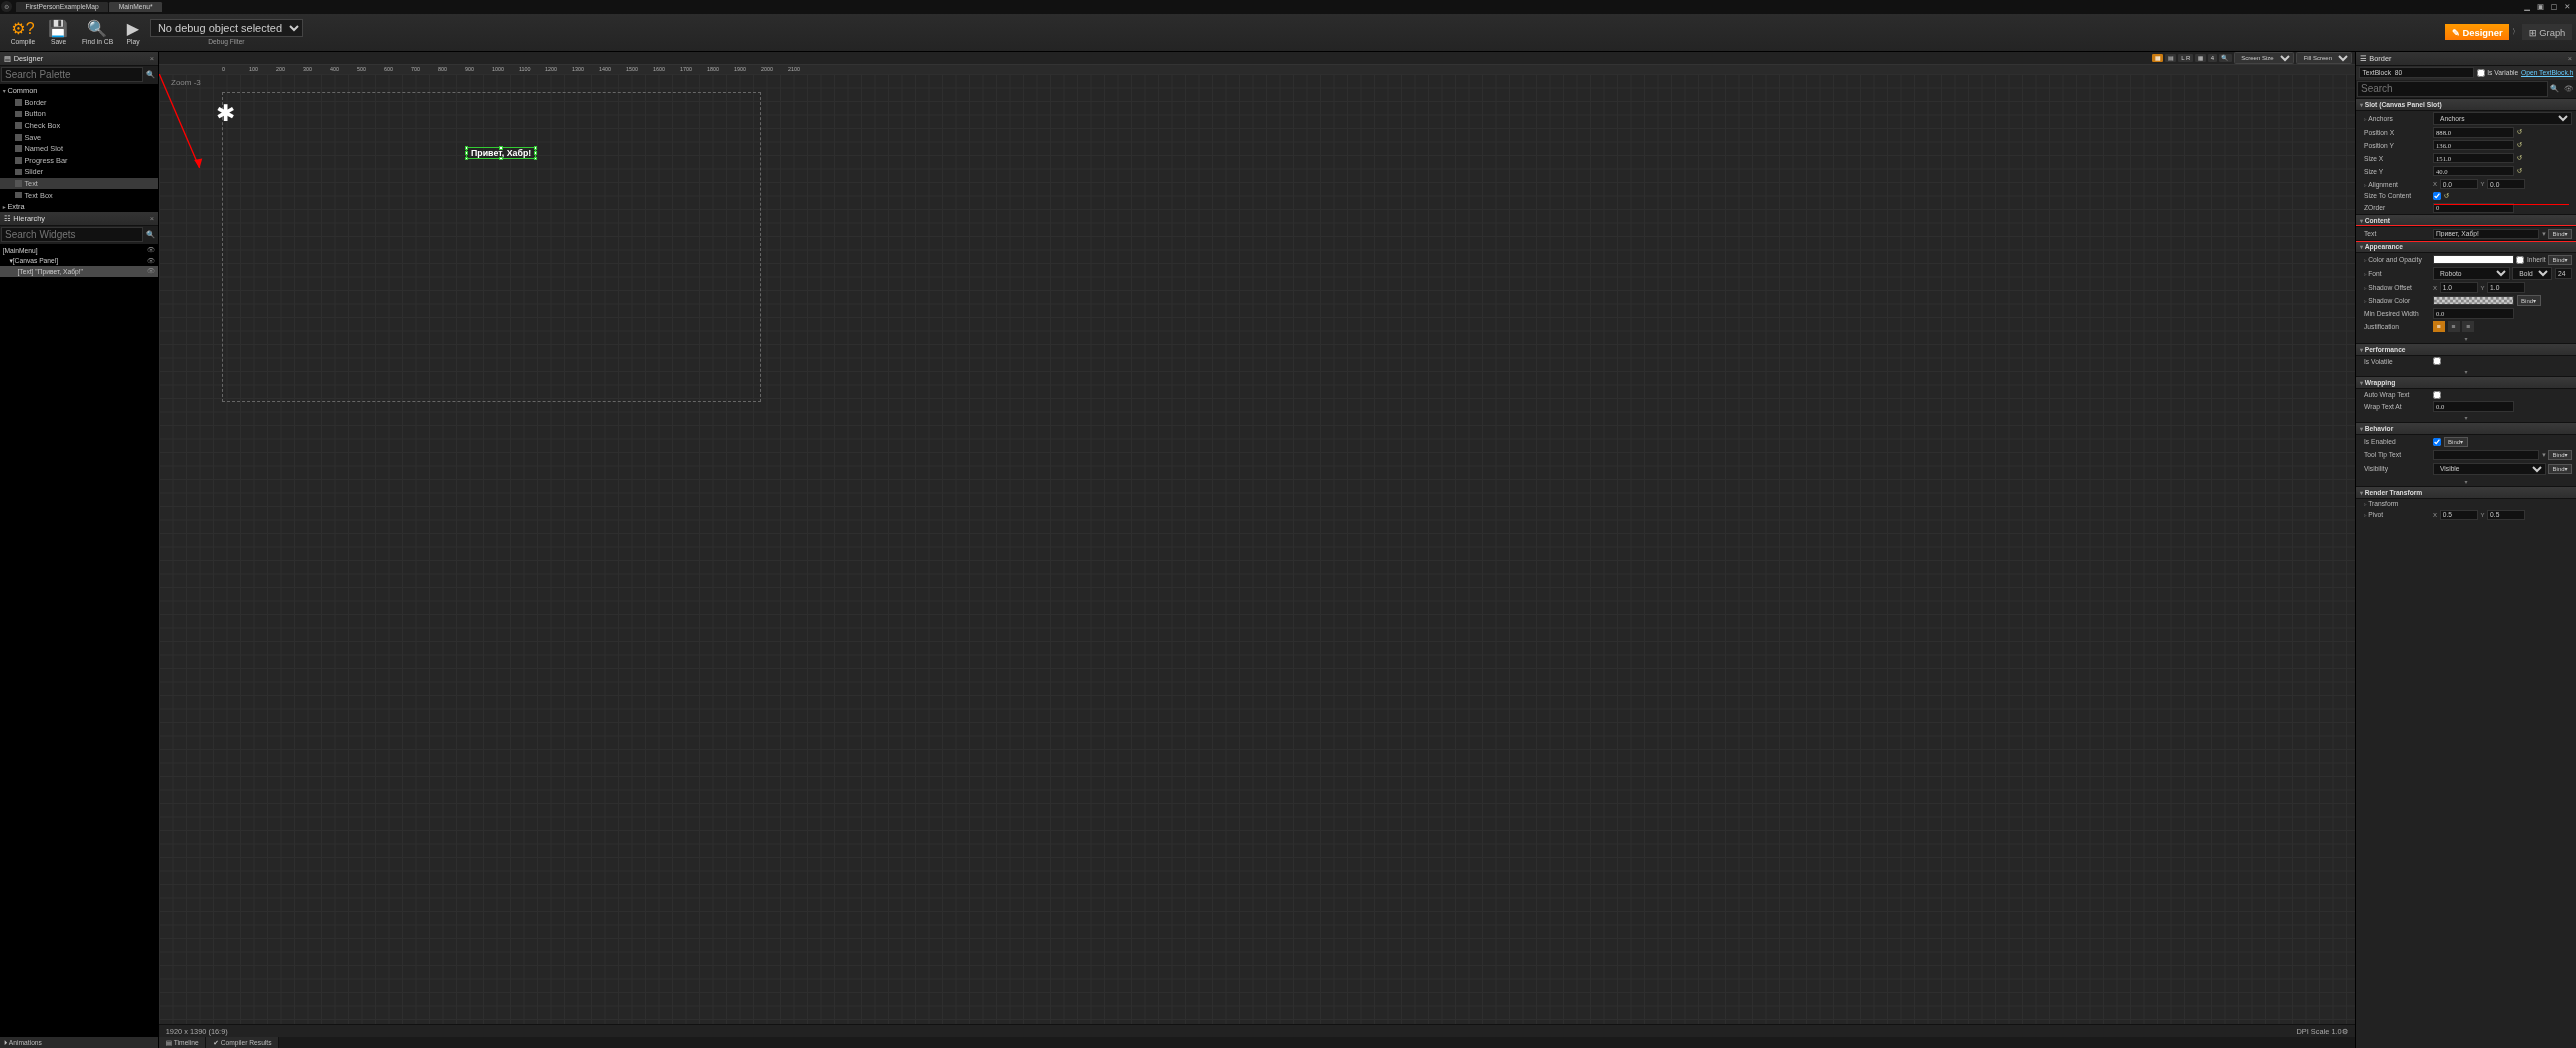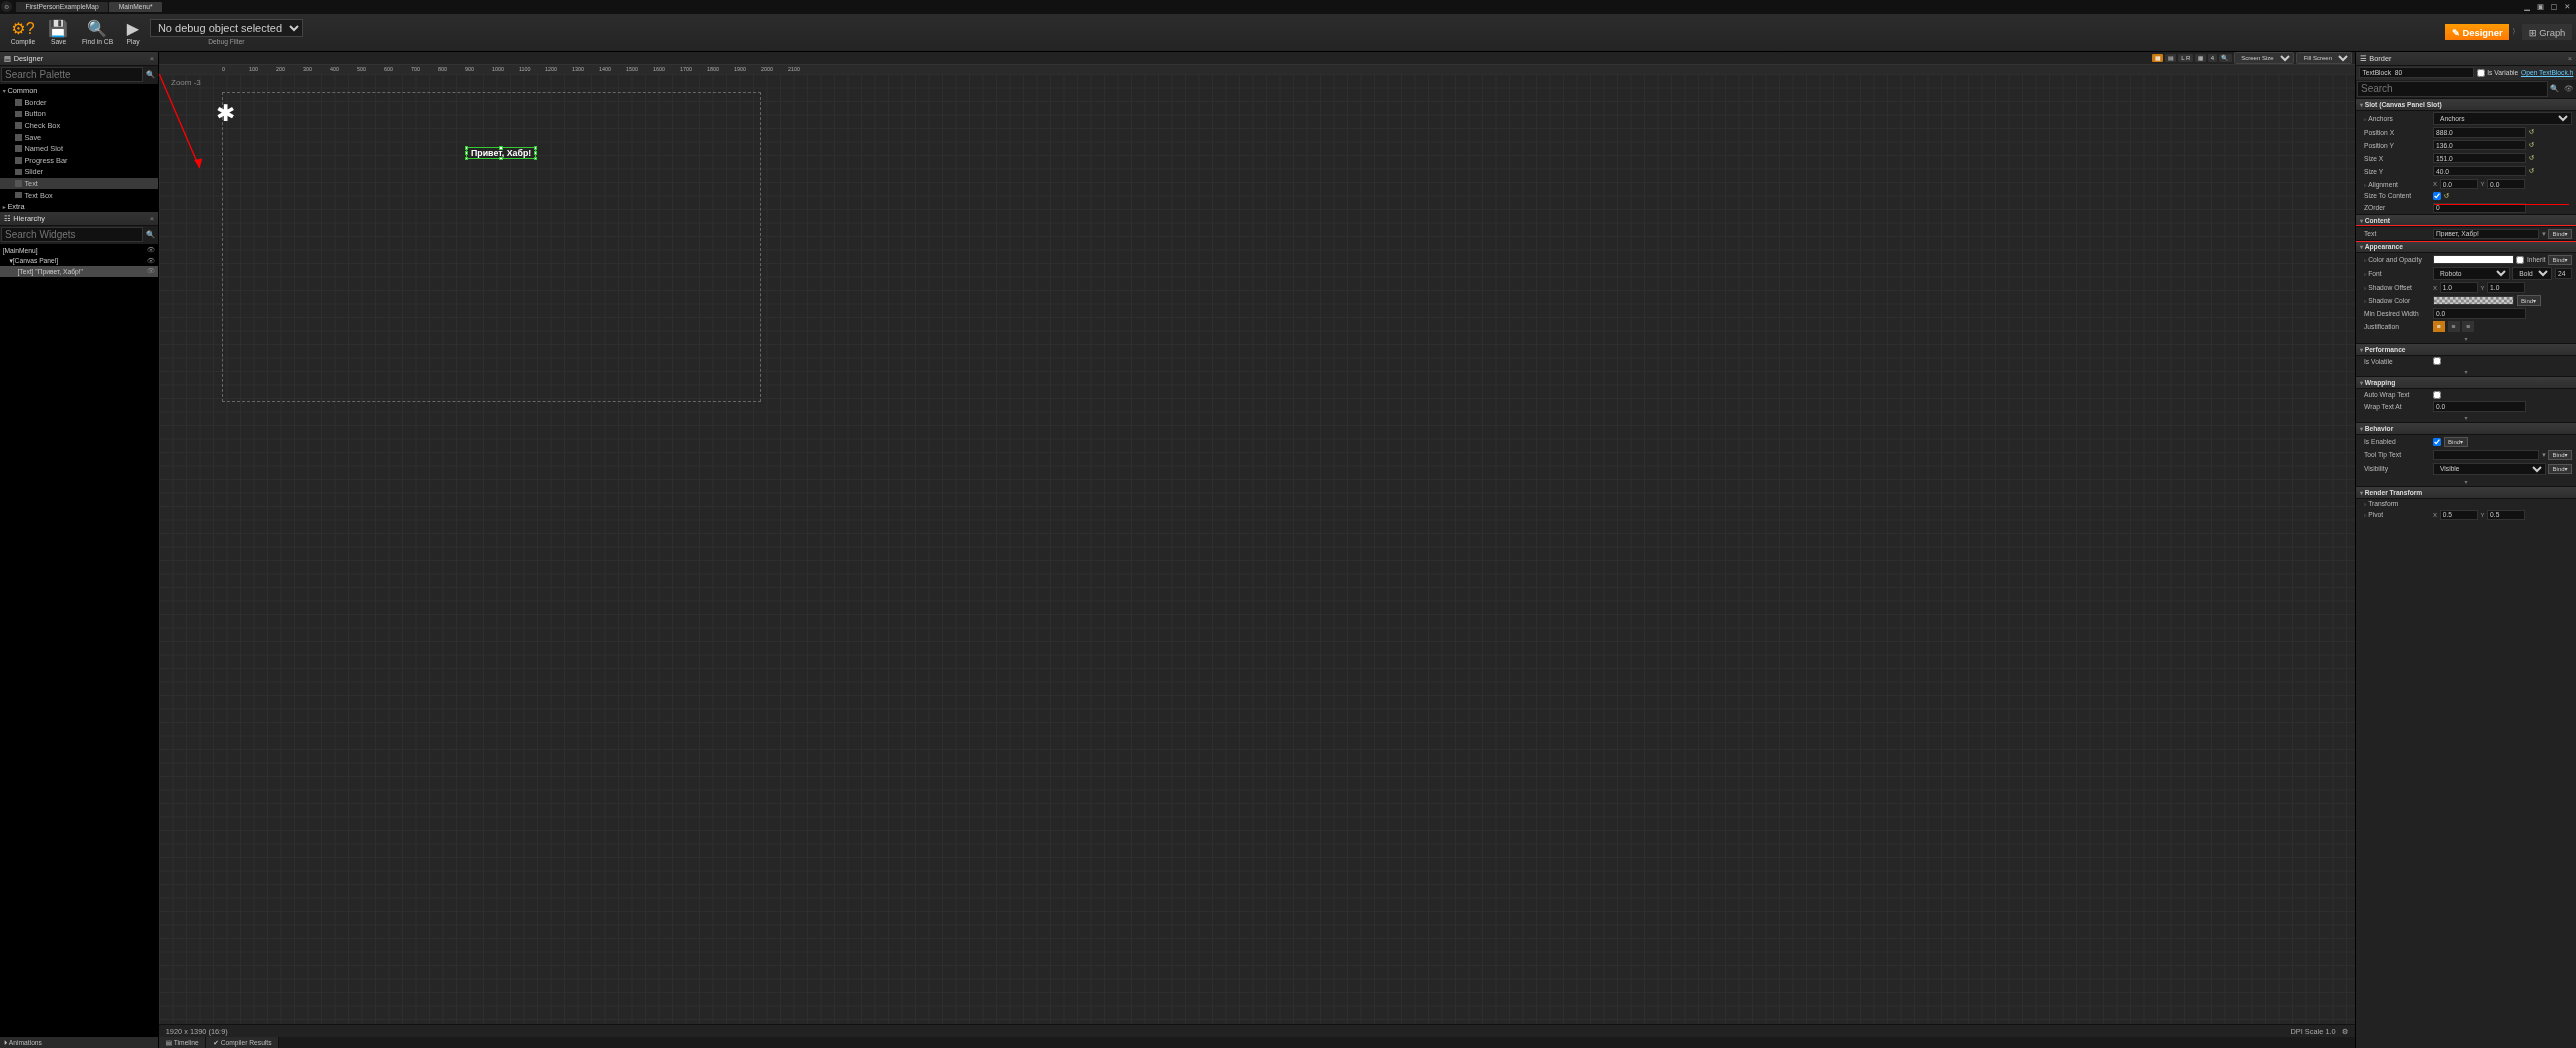--- a/index.html
+++ b/index.html
@@ -77,39 +77,39 @@
 .zoomlabel{position:absolute;left:12px;top:4px;color:#888;font-size:8px;}
 .canvas-outline { position:absolute; border:0.7px dashed #666; }
 .flower { position:absolute; font-size:23px; color:#fff;}
 .textbox { position:absolute; border:1.3px solid #3c3; background:rgba(0,0,0,0.05); padding:0 4px; color:#fff; font-weight:bold; font-size:8.8px;}
 .textbox .handle{position:absolute;width:3.4px;height:3.4px;background:#fff;border:0.7px solid #3c3;}
 .textbox .h-nw{left:-2px;top:-2px;} .textbox .h-n{left:50%;top:-2px;margin-left:-2px;} .textbox .h-ne{right:-2px;top:-2px;}
 .textbox .h-w{left:-2px;top:50%;margin-top:-2px;} .textbox .h-e{right:-2px;top:50%;margin-top:-2px;}
 .textbox .h-sw{left:-2px;bottom:-2px;} .textbox .h-s{left:50%;bottom:-2px;margin-left:-2px;} .textbox .h-se{right:-2px;bottom:-2px;}
 .arrowline{position:absolute;left:0;top:0;pointer-events:none;}
 .statusbar{height:13.5px;background:#222;border-top:0.7px solid #111;display:flex;align-items:center;padding:0 6.7px;font-size:7.4px;color:#aaa;}
-.statusbar .right{margin-left:auto;display:flex;align-items:flex-start;gap:6px;}
+.statusbar .right{margin-left:auto;display:flex;align-items:flex-start;gap:0;}
 .btab { padding:1.3px 6.7px; background:#2a2a2a; font-size:6.7px; border-right:0.7px solid #111;}
 
 
 .rightcol { width:221px; background:#222; display:flex; flex-direction:column; border-left:0.7px solid #000; overflow:hidden;}
 .detailstop { display:flex; align-items:center; padding:1.3px 2.7px; gap:2.7px; background:#2a2a2a;}
 .detailstop input[type=text]{flex:1;background:#111;border:0.7px solid #333;color:#ccc;font-size:6.7px;padding:1.3px 2.7px;}
 .detailstop label{font-size:6.7px;color:#ccc;}
 .detailstop a{font-size:6.7px;color:#6cf;text-decoration:underline;}
 .detbody { flex:1; overflow-y:auto; padding-bottom:6.7px;}
 .dsection-h { background: linear-gradient(#3a3a3a,#2e2e2e); padding:2px 4px; font-size:6.7px; color:#ddd; font-weight:bold; border-top:0.7px solid #111; border-bottom:0.7px solid #111; cursor:pointer;}
 .dsection-h::before{content:"▾ ";color:#888;font-size:6px;}
 .drow { display:flex; align-items:center; padding:1.3px 4px; gap:4px; font-size:6.7px;}
 .drow .lbl { width:69px; color:#bbb; padding-left:4px;}
 .drow .lbl::before{content:"▹ ";color:#666;font-size:5.4px;}
 .drow .lbl.noexp::before{content:"";}
 .drow .val { flex:1; display:flex; gap:2.7px; align-items:center;}
 .numbox { background:#111; border:0.7px solid #333; color:#ccc; width:38px; font-size:6.7px; padding:0.7px 2px;}
-.numbox.wide{width:93px;}
+.numbox.wide{width:81px;font-family:Liberation Serif, serif;}
 .vecwrap{display:flex;gap:1.3px;align-items:center;}
 .vecwrap .axlbl{font-size:6px;color:#999;}
 .reset { color:#cc8; font-size:6.7px; cursor:pointer;}
 .dd { background:#111; border:0.7px solid #333; color:#ccc; font-size:6.7px; padding:0.7px 2px;}
 .cb { width:8px;height:8px;}
 .bindbtn { background:#333; border:0.7px solid #555; font-size:6px; color:#ccc; padding:0.7px 3.4px; cursor:pointer;}
 .colorbox { width:81px; height:9.4px; background:#fff; border:0.7px solid #333;}
 .colorboxck { width:81px; height:9.4px; background: repeating-conic-gradient(#888 0 25%, #ccc 0 50%) 0 0/5.4px 5.4px; border:0.7px solid #333;}
 .justbtns{display:flex;gap:0.7px;}
 .justbtns span{width:12px;height:10.8px;background:#333;display:flex;align-items:center;justify-content:center;font-size:6.7px;cursor:pointer;}

